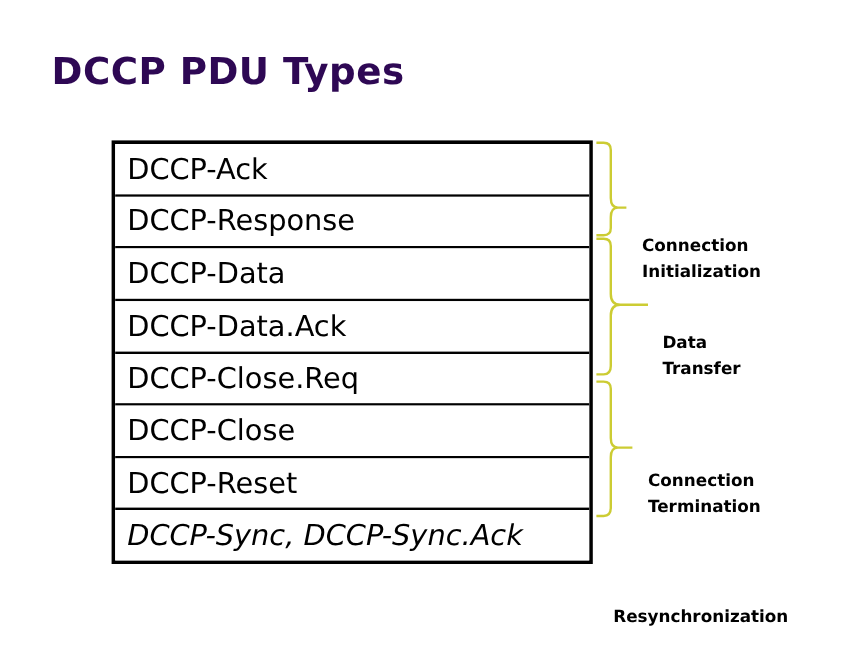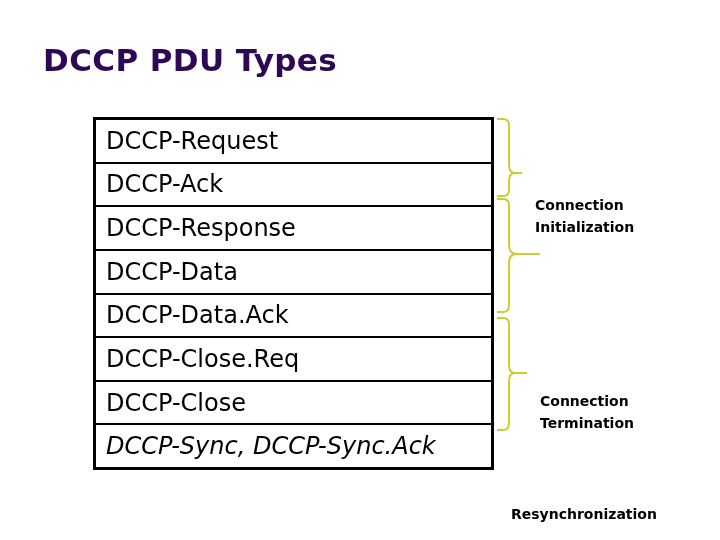--- a/index.html
+++ b/index.html
@@ -95,52 +95,54 @@
 </style>
 </head>
 <body>
 
 <div id="slide">
 
   <div id="slide-title">DCCP PDU Types</div>
 
   <div id="pdu-table">
     <div class="pdu-row">
-      <span class="pdu-label">DCCP-Request</span>
-    </div>
-    <div class="pdu-row">
       <span class="pdu-label">DCCP-Ack</span>
     </div>
     <div class="pdu-row">
       <span class="pdu-label">DCCP-Response</span>
     </div>
     <div class="pdu-row">
       <span class="pdu-label">DCCP-Data</span>
     </div>
     <div class="pdu-row">
       <span class="pdu-label">DCCP-Data.Ack</span>
     </div>
     <div class="pdu-row">
       <span class="pdu-label">DCCP-Close.Req</span>
     </div>
     <div class="pdu-row">
       <span class="pdu-label">DCCP-Close</span>
     </div>
     <div class="pdu-row">
+      <span class="pdu-label">DCCP-Reset</span>
+    </div>
+    <div class="pdu-row">
       <span class="pdu-label">DCCP-Sync, DCCP-Sync.Ack</span>
     </div>
   </div>
 
   <svg id="brace-layer" viewBox="0 0 720 540">
     <g fill="none" stroke="#cccc33" stroke-width="2" stroke-linecap="butt" stroke-linejoin="miter">
       <path id="brace-0" d="M 497 119 L 503 119 Q 509 119 509 125 L 509 165 Q 509 173 515 173 L 522 173 L 515 173 Q 509 173 509 181 L 509 190 Q 509 196 503 196 L 497 196"></path>
       <path id="brace-1" d="M 497 199 L 503 199 Q 509 199 509 205 L 509 245 Q 509 254 517 254 L 540 254 L 517 254 Q 509 254 509 263 L 509 305 Q 509 312 503 312 L 497 312"></path>
       <path id="brace-2" d="M 497 318 L 503 318 Q 509 318 509 324 L 509 365 Q 509 373 515 373 L 527 373 L 515 373 Q 509 373 509 381 L 509 423 Q 509 430 503 430 L 497 430"></path>
     </g>
   </svg>
 
   <div class="group-label" id="group-label-0">Connection
 Initialization</div>
+  <div class="group-label" id="group-label-1">Data
+Transfer</div>
   <div class="group-label" id="group-label-2">Connection
 Termination</div>
   <div class="group-label" id="group-label-3">Resynchronization</div>
 
 </div>
 
 </body></html>

